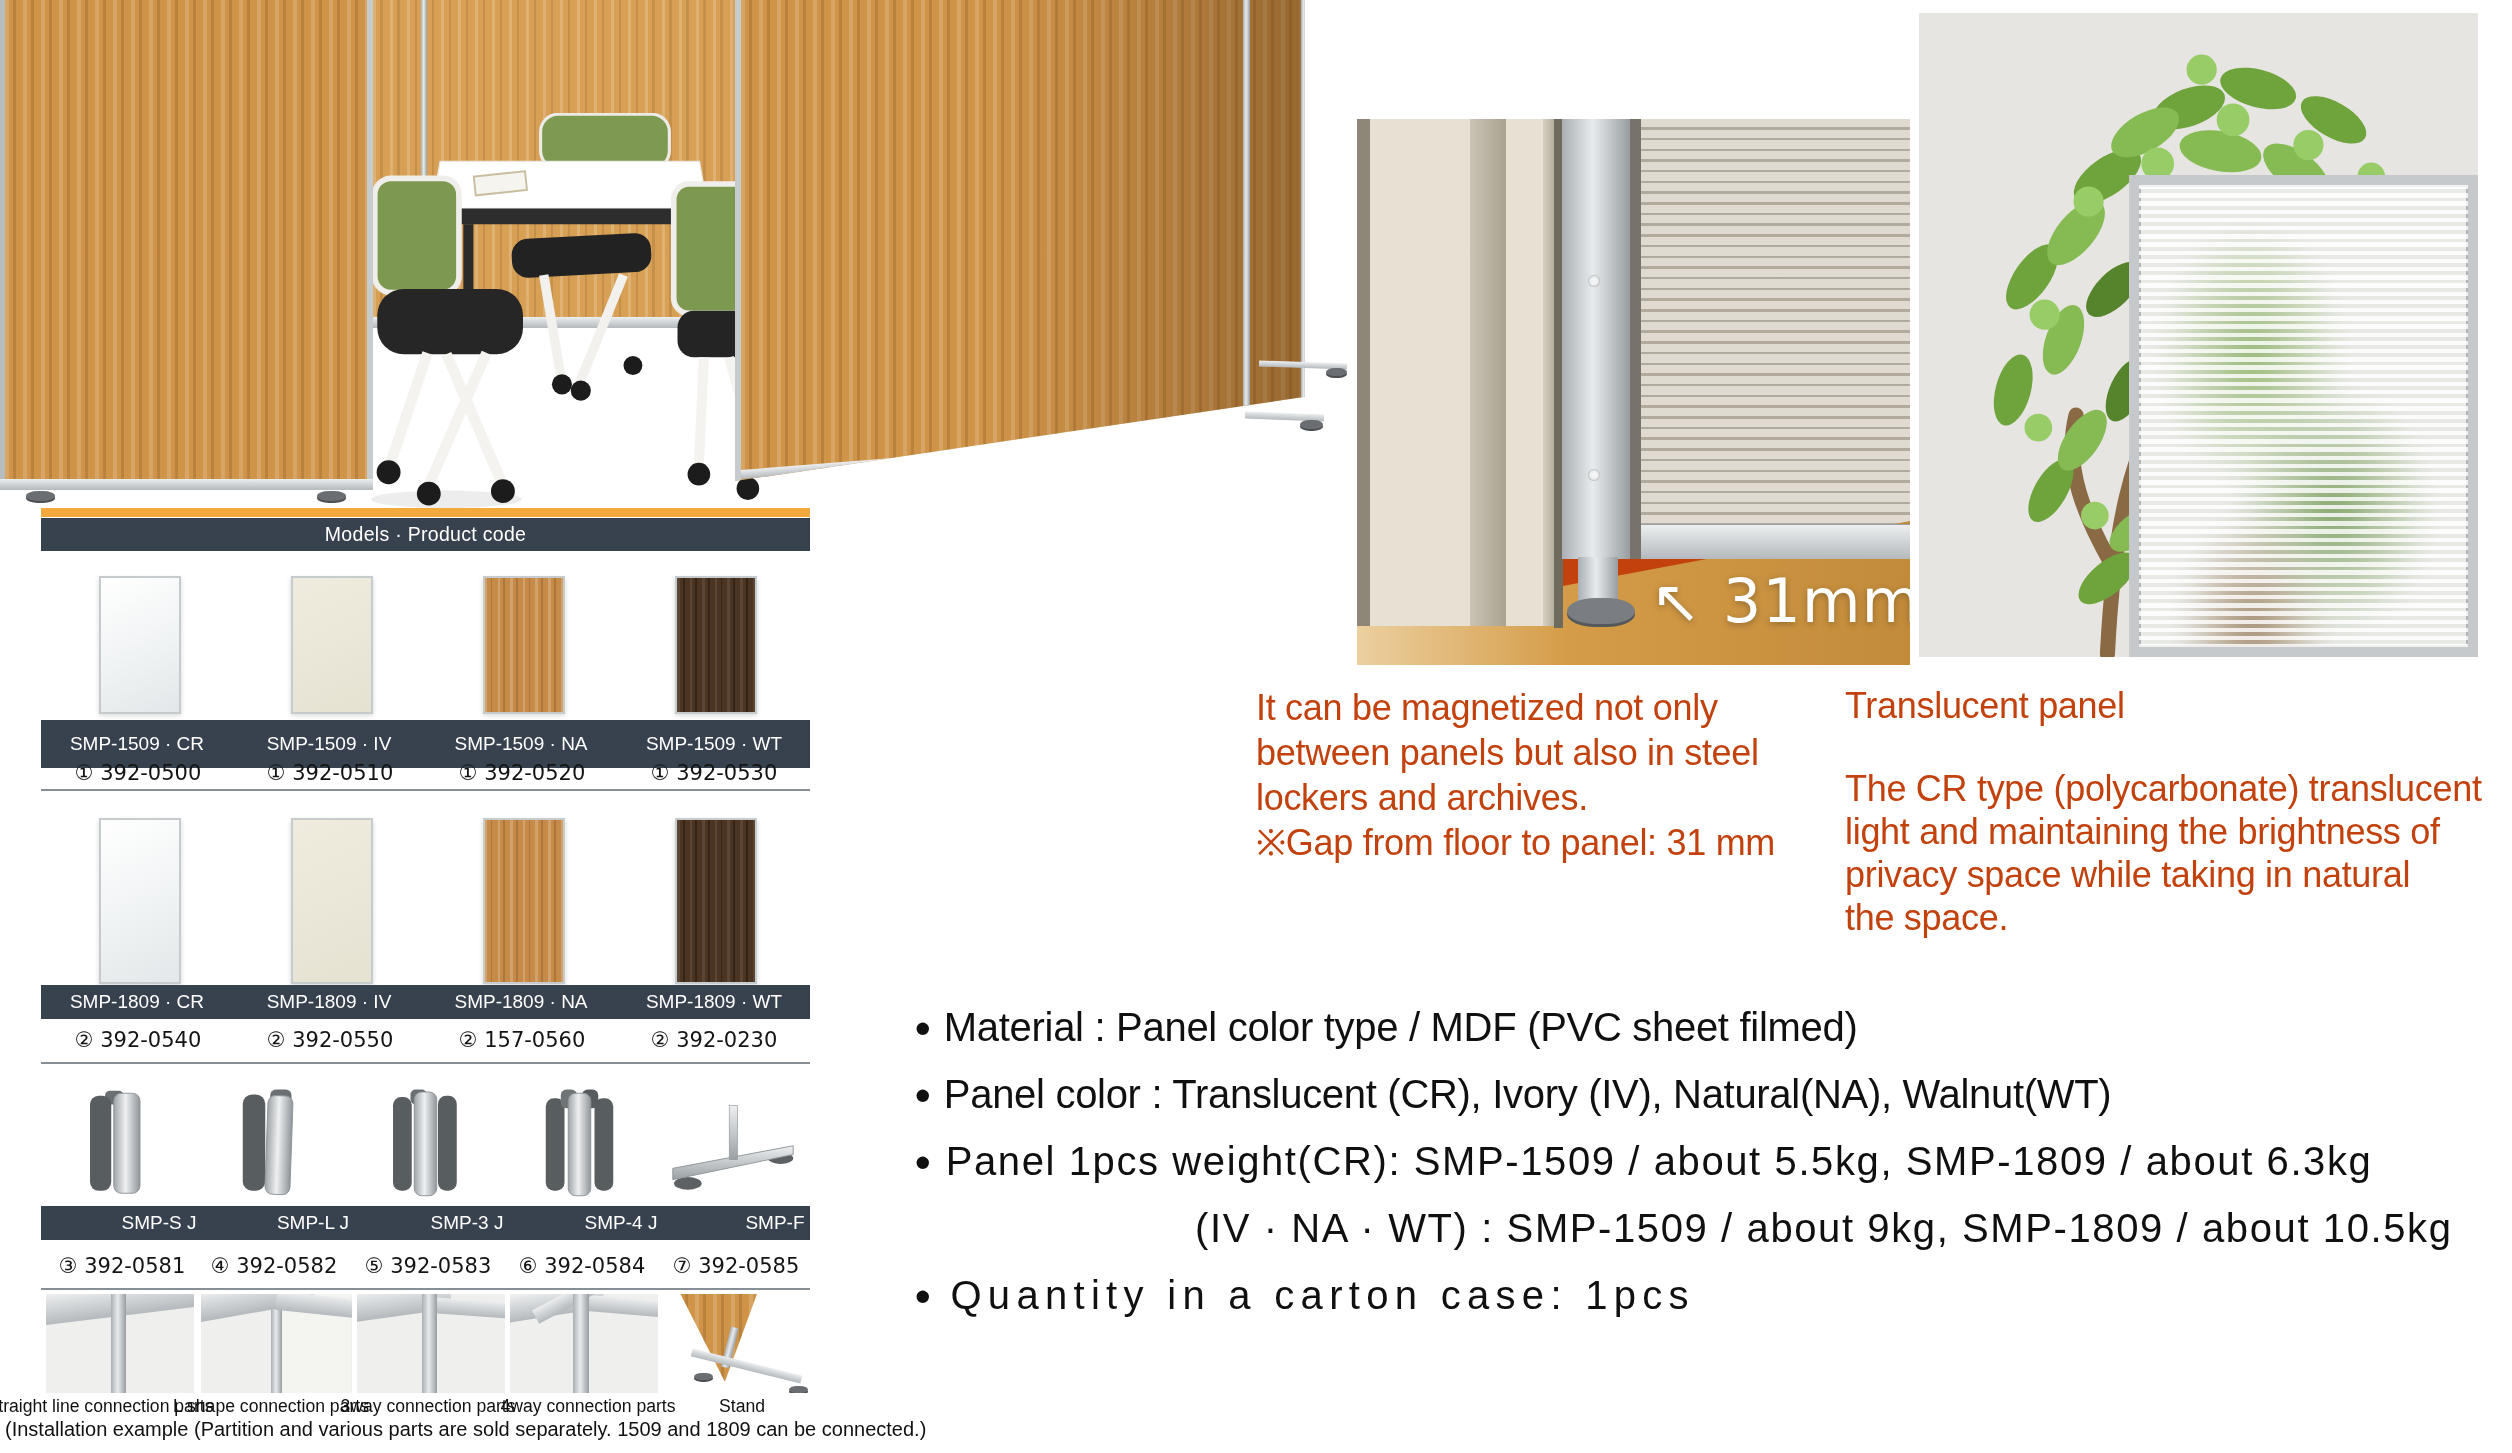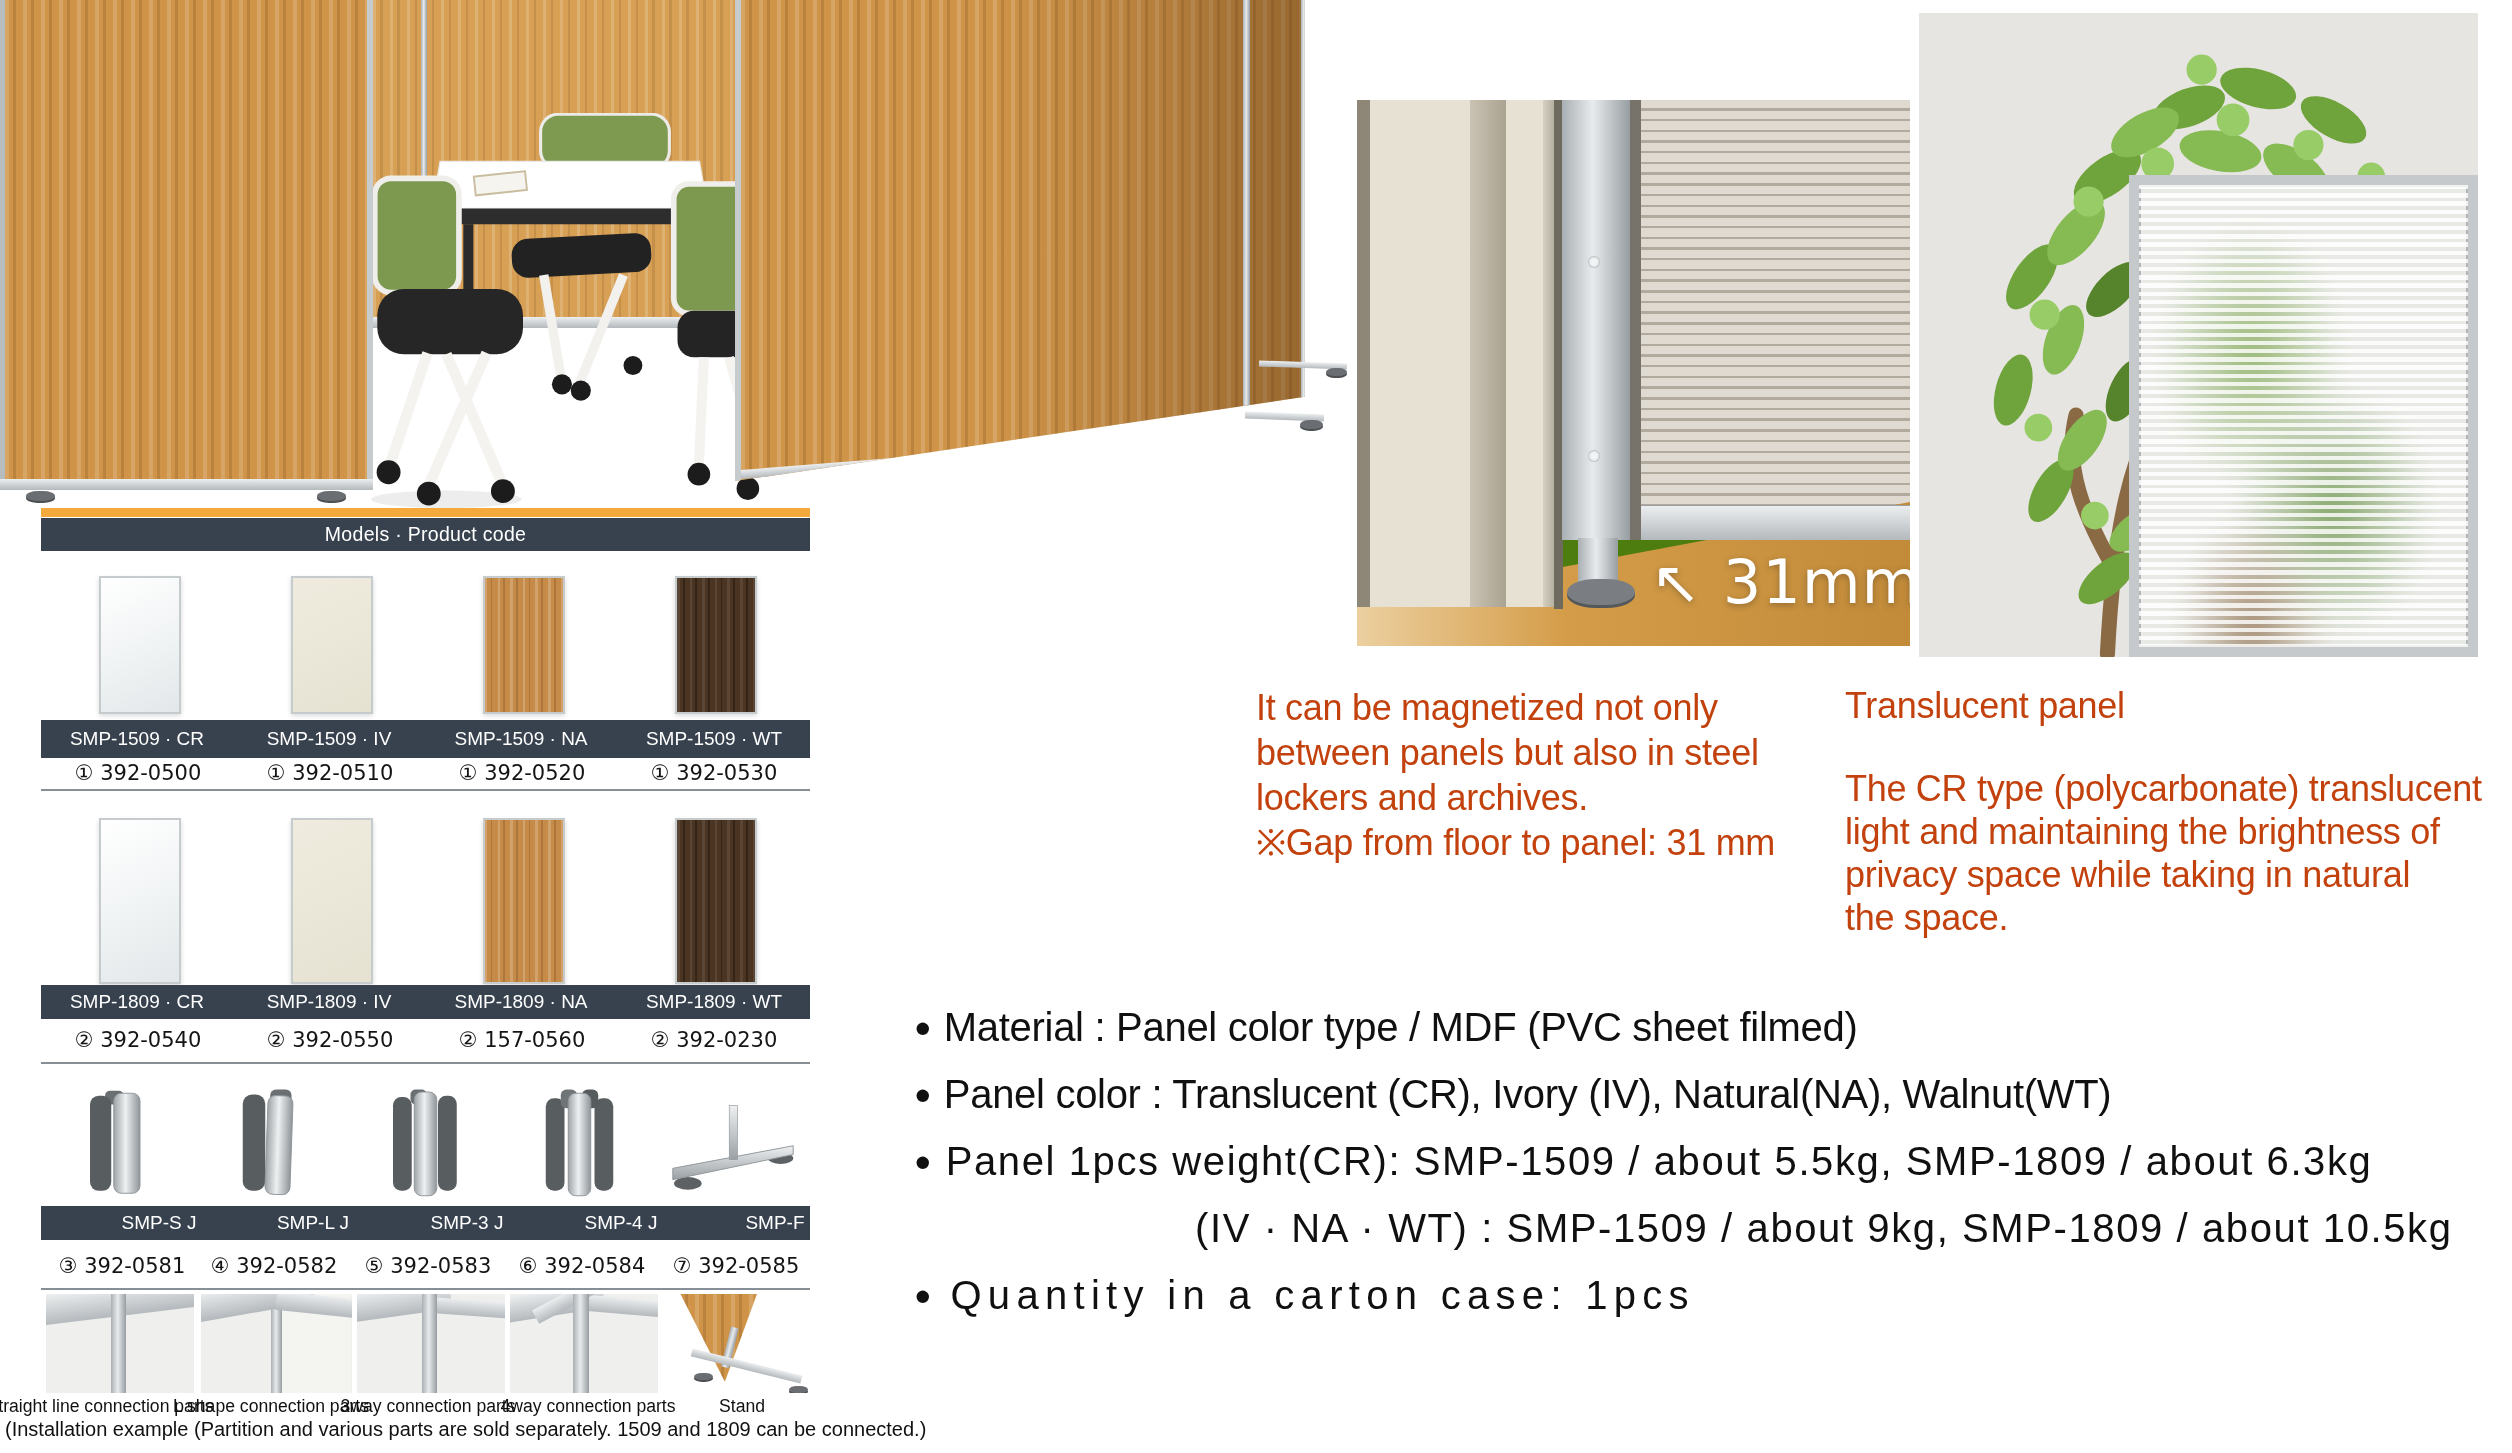--- a/index.html
+++ b/index.html
@@ -123,21 +123,21 @@
   <div class="abs" style="left:0;top:0;width:816px;height:1454px;">
     <div class="abs" style="left:41px;top:508px;width:769px;height:9.4px;background:#F4A93C;"></div>
     <div class="abs navy thead" style="left:41px;top:518px;width:769px;height:33px;">
       <span>Models · Product code</span>
     </div>
 
     <div class="sw cr" style="left:99px;top:576px;width:78px;height:134px;"></div>
     <div class="sw iv" style="left:291px;top:576px;width:78px;height:134px;"></div>
     <div class="sw na" style="left:483px;top:576px;width:78px;height:134px;"></div>
     <div class="sw wt" style="left:675px;top:576px;width:78px;height:134px;"></div>
-    <div class="abs navy" style="left:41px;top:720px;width:769px;height:38px;">
+    <div class="abs navy" style="left:41px;top:720px;width:769px;height:48px;">
       <span class="mlabel" style="left:96px;">SMP-1509 · CR</span>
       <span class="mlabel" style="left:288px;">SMP-1509 · IV</span>
       <span class="mlabel" style="left:480px;">SMP-1509 · NA</span>
       <span class="mlabel" style="left:673px;">SMP-1509 · WT</span>
     </div>
     <span class="code" style="left:138px;top:761px;">① 392-0500</span>
     <span class="code" style="left:330px;top:761px;">① 392-0510</span>
     <span class="code" style="left:522px;top:761px;">① 392-0520</span>
     <span class="code" style="left:714px;top:761px;">① 392-0530</span>
     <div class="divider" style="left:41px;top:789px;width:769px;"></div>
@@ -264,21 +264,21 @@
       <div class="abs foot-disc" style="left:123px;top:92px;width:19px;height:7px;"></div>
     </div>
     <span class="cap" style="left:100px;top:1396px;">Straight line connection parts</span>
     <span class="cap" style="left:271px;top:1396px;">L shape connection parts</span>
     <span class="cap" style="left:428px;top:1396px;">3way connection parts</span>
     <span class="cap" style="left:588px;top:1396px;">4way connection parts</span>
     <span class="cap" style="left:742px;top:1396px;">Stand</span>
     <div class="footnote" style="left:5px;top:1418px;">(Installation example (Partition and various parts are sold separately. 1509 and 1809 can be connected.)</div>
   </div>
 
-  <div class="abs" style="left:1357px;top:100px;width:553px;height:546px;background:#4d7c0f;overflow:hidden;">
+  <div class="abs" style="left:1357px;top:119px;width:553px;height:546px;background:#c2410c;overflow:hidden;">
     <div class="abs ribbed" style="left:284px;top:0;width:269px;height:440px;"></div>
     <div class="abs" style="left:0;top:402px;width:553px;height:144px;clip-path:polygon(0 72%,100% 0,100% 100%,0 100%);
                 background:linear-gradient(90deg,#ecd0a0,#d49c48 38%,#c28b3a);"></div>
     <div class="abs silver-h" style="left:284px;top:405px;width:269px;height:35px;border-top:1.9px solid #9aa0a4;box-sizing:border-box;"></div>
     <div class="abs" style="left:0;top:0;width:197px;height:507px;background:#e7e1d4;">
       <div class="abs" style="left:0;top:0;width:12.6px;height:100%;background:#8e8778;"></div>
       <div class="abs" style="left:113px;top:0;width:36px;height:100%;background:linear-gradient(90deg,#cac3b3,#aaa392);"></div>
       <div class="abs" style="left:186px;top:0;width:10.7px;height:100%;background:linear-gradient(90deg,#d6d0c2,#b6b0a1);"></div>
     </div>
     <div class="abs" style="left:197px;top:0;width:8.8px;height:509px;background:#6f6a5e;"></div>

